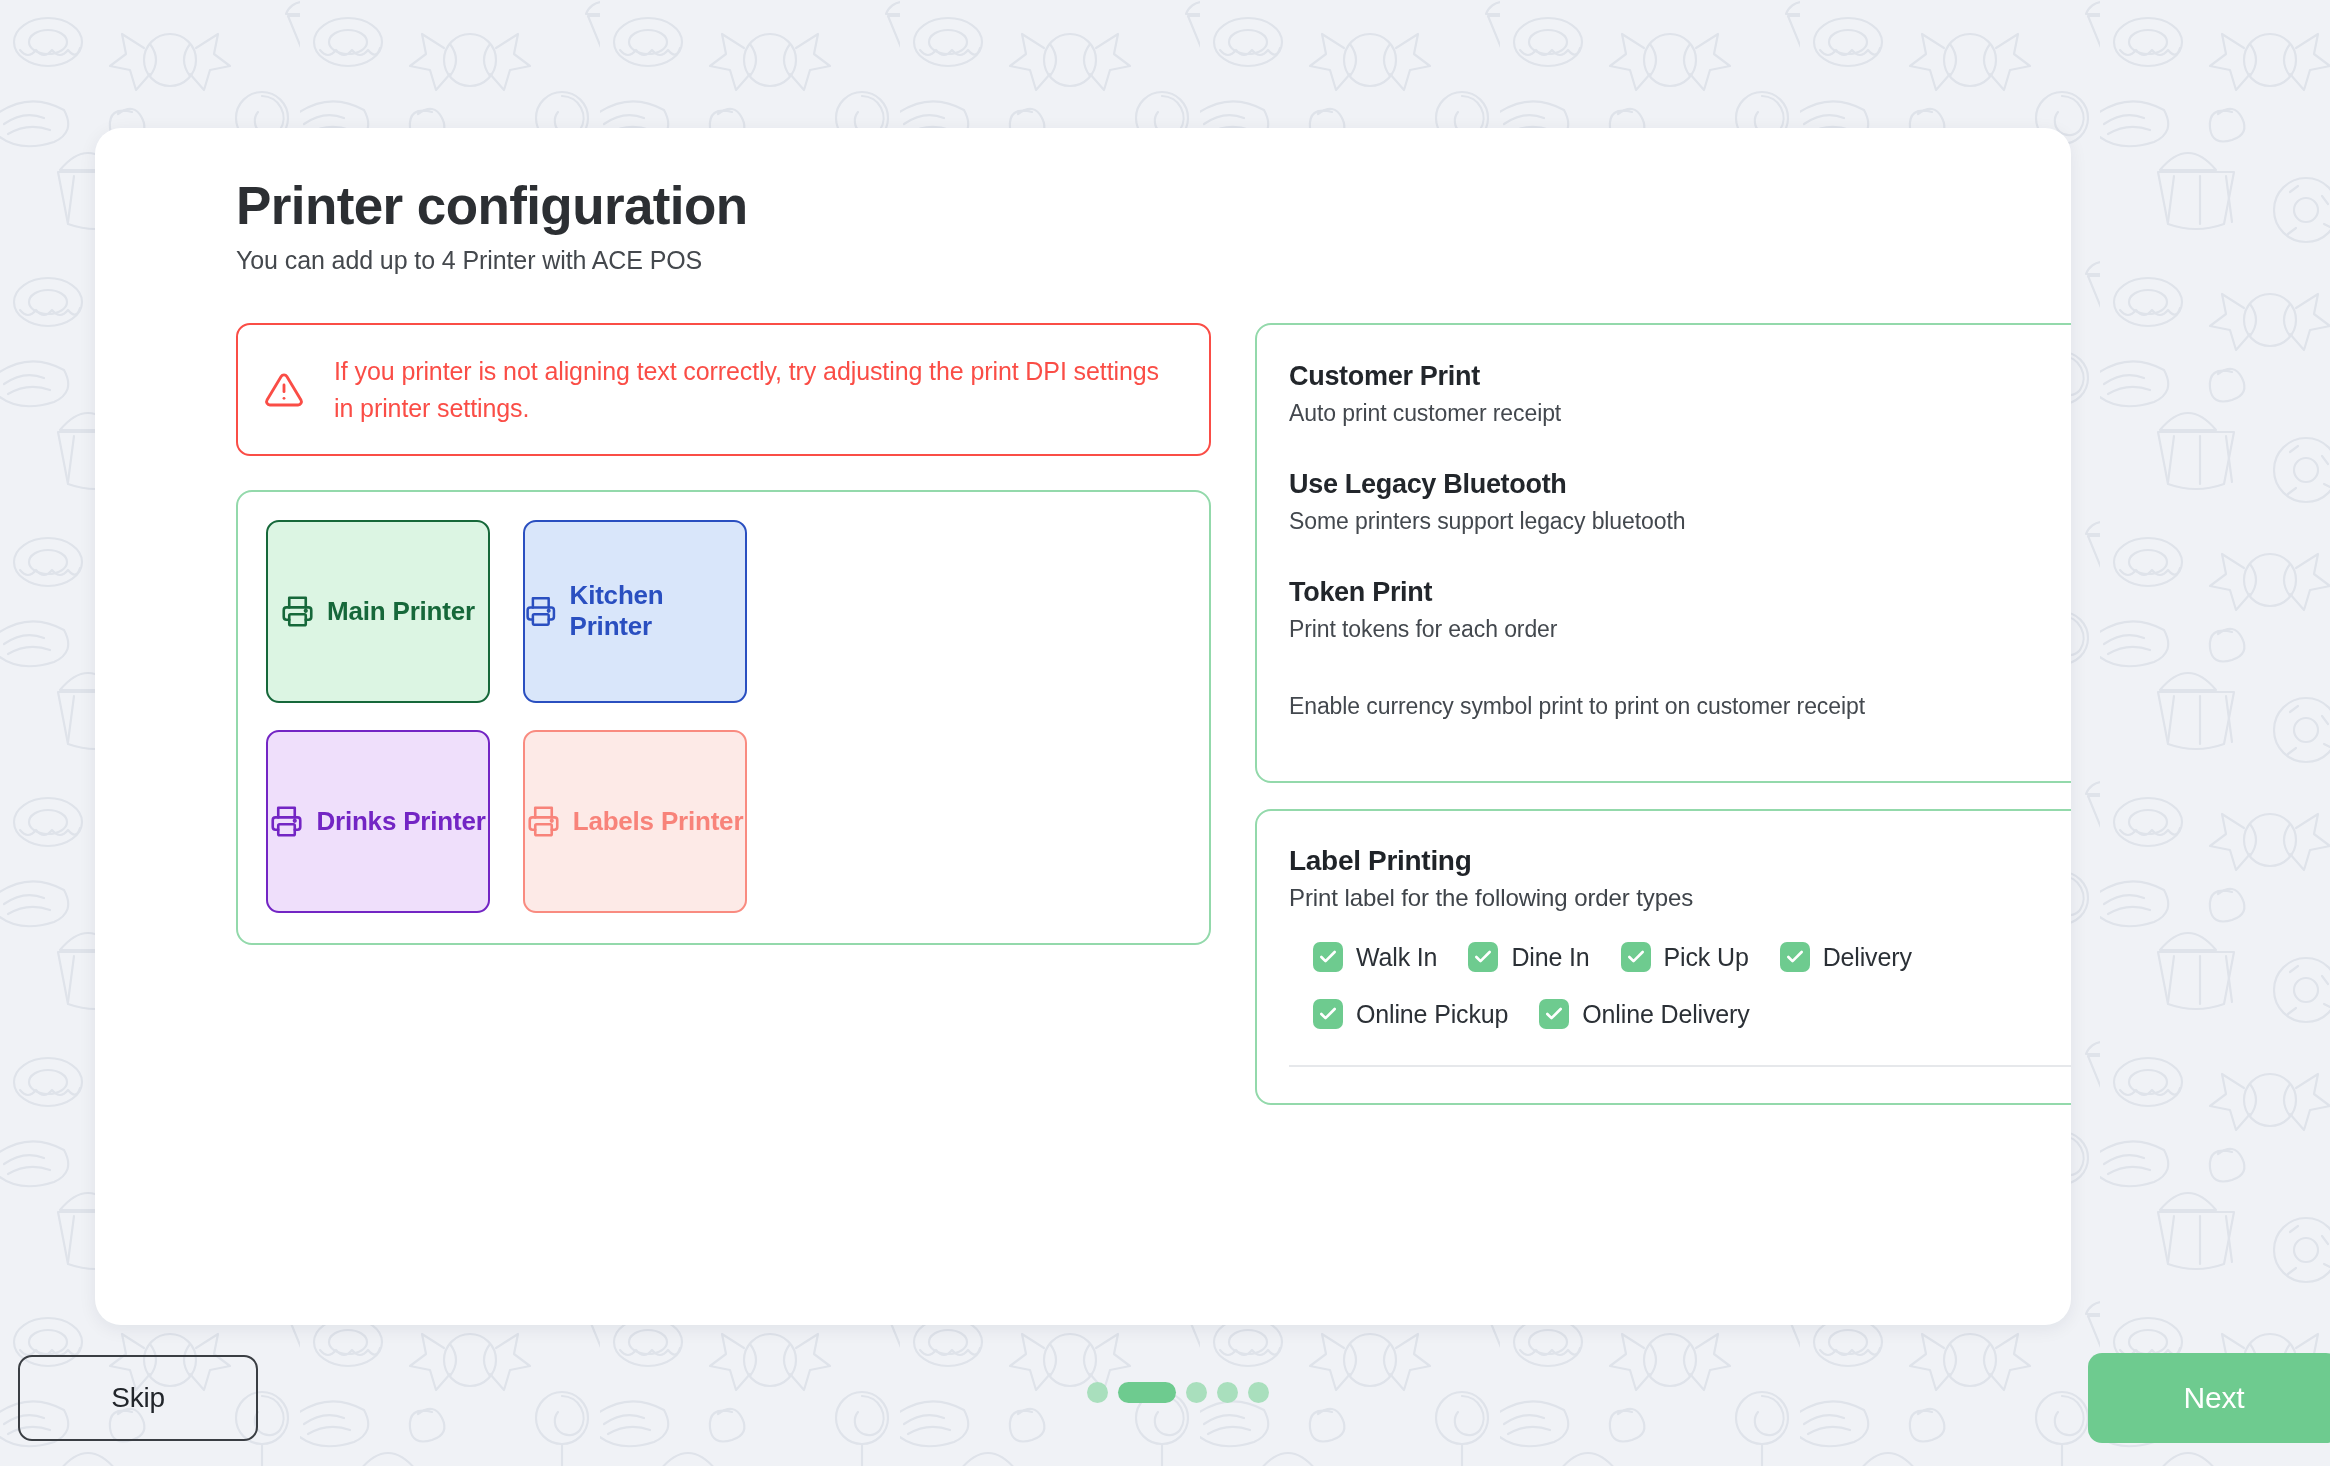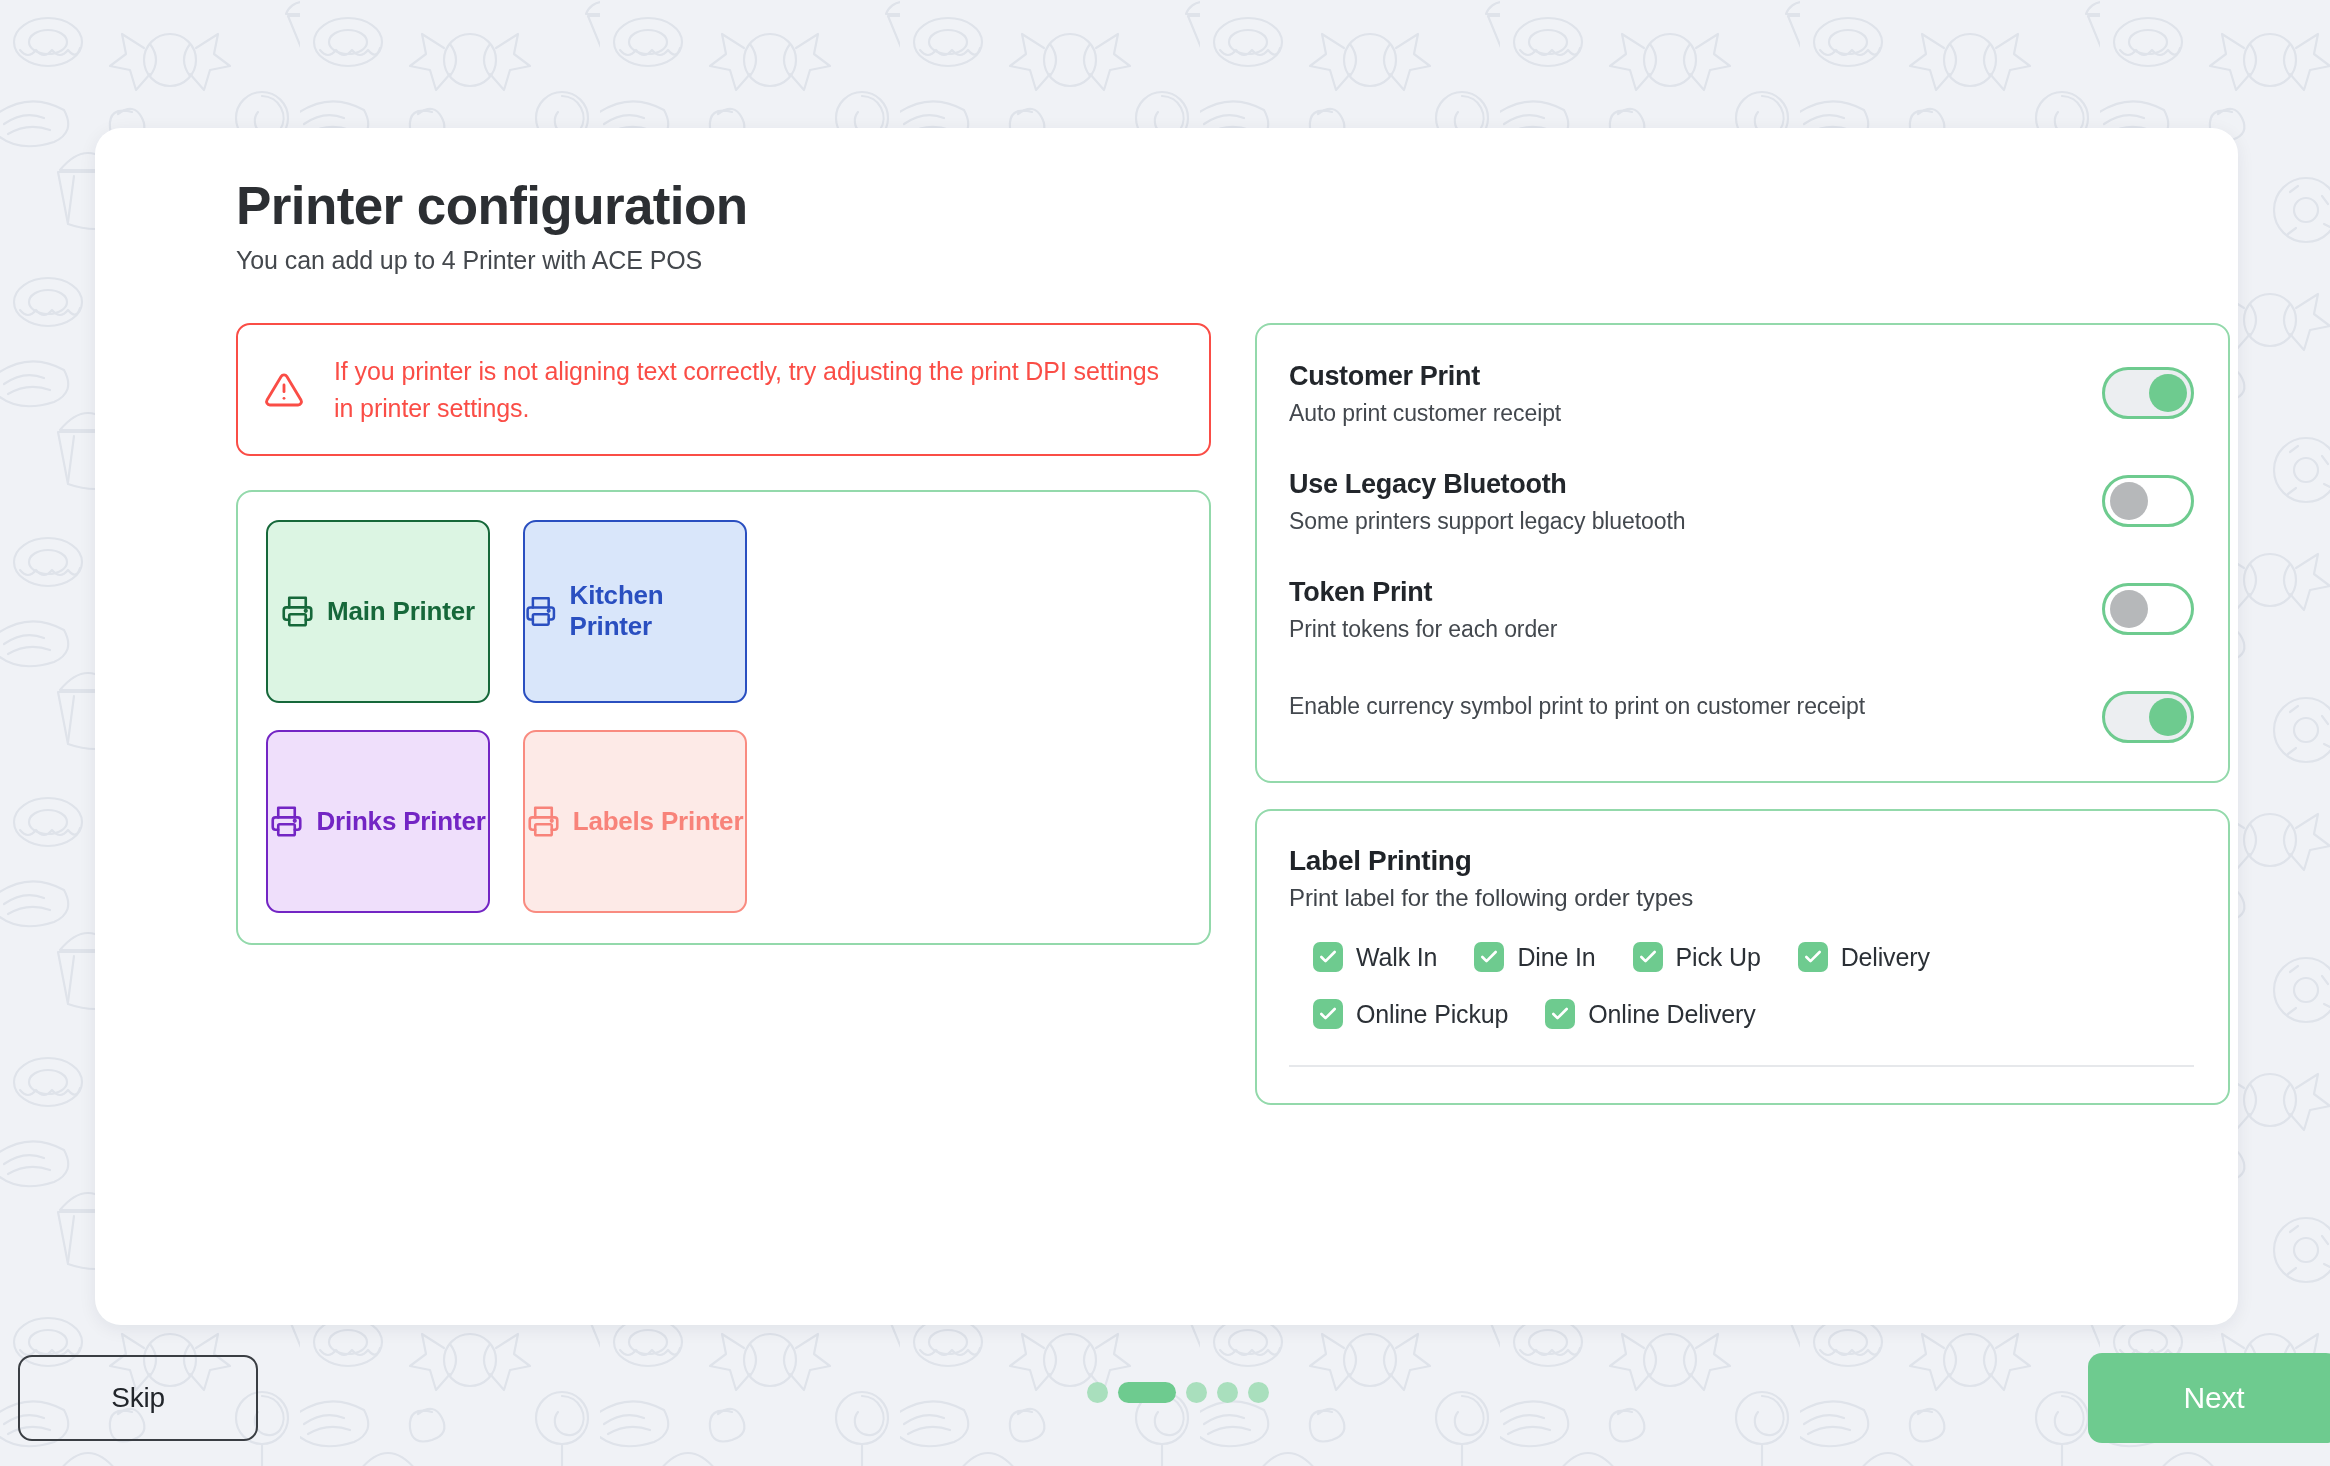--- a/index.html
+++ b/index.html
@@ -20,21 +20,21 @@
     z-index: 0;
     pointer-events: none;
     opacity: 1;
   }
 
   
   #page-card {
     position: absolute;
     left: 95px;
     top: 128px;
-    width: 2143px;
+    width: 1976px;
     height: 1197px;
     background: #ffffff;
     border-radius: 26px;
     box-shadow: 0 4px 18px rgba(20,30,60,0.07);
     overflow: hidden;
     z-index: 2;
   }
 
   .card-inner {
     position: relative;
@@ -183,21 +183,21 @@
   }
   .section-sub {
     font-size: 24px;
     color: #3f444a;
     margin-top: 7px;
     letter-spacing: -0.1px;
   }
   .check-row {
     display: flex;
     align-items: center;
-    gap: 24px;
+    gap: 18px;
     margin-top: 30px;
     padding-left: 24px;
   }
   .check-row.row2 { margin-top: 27px; }
   .check-item {
     display: flex;
     align-items: center;
     gap: 13px;
     cursor: pointer;
     margin-right: 13px;

